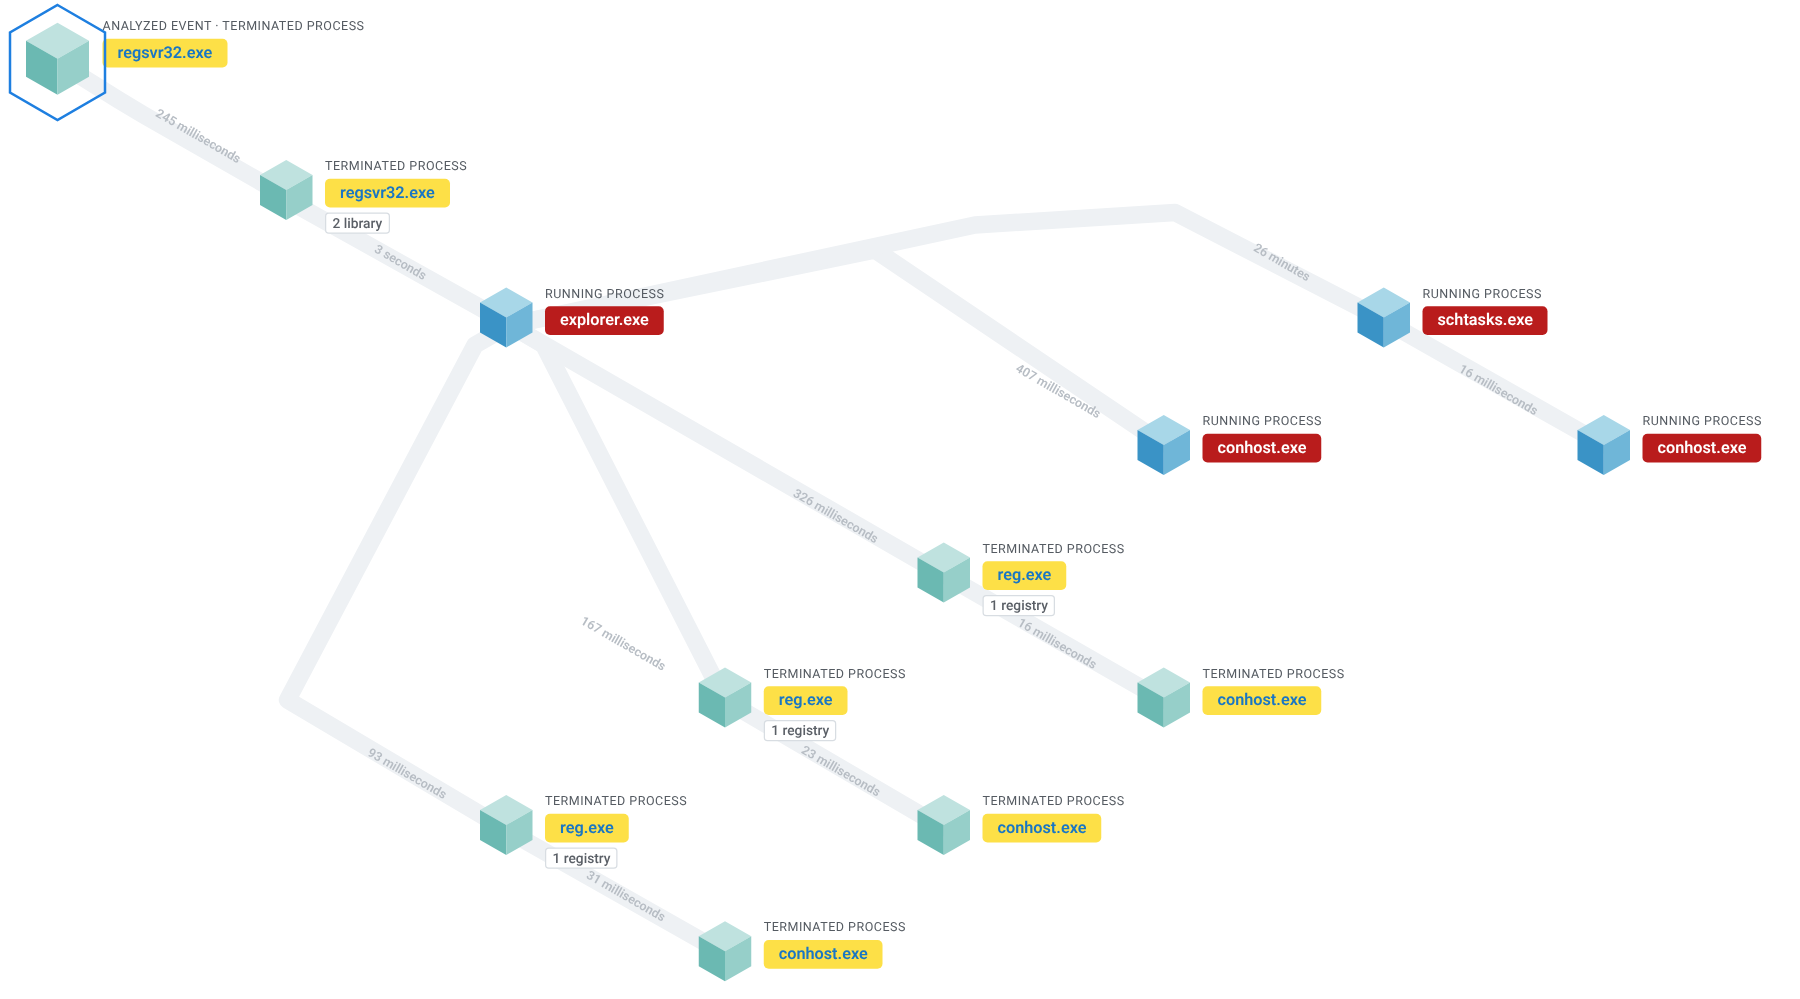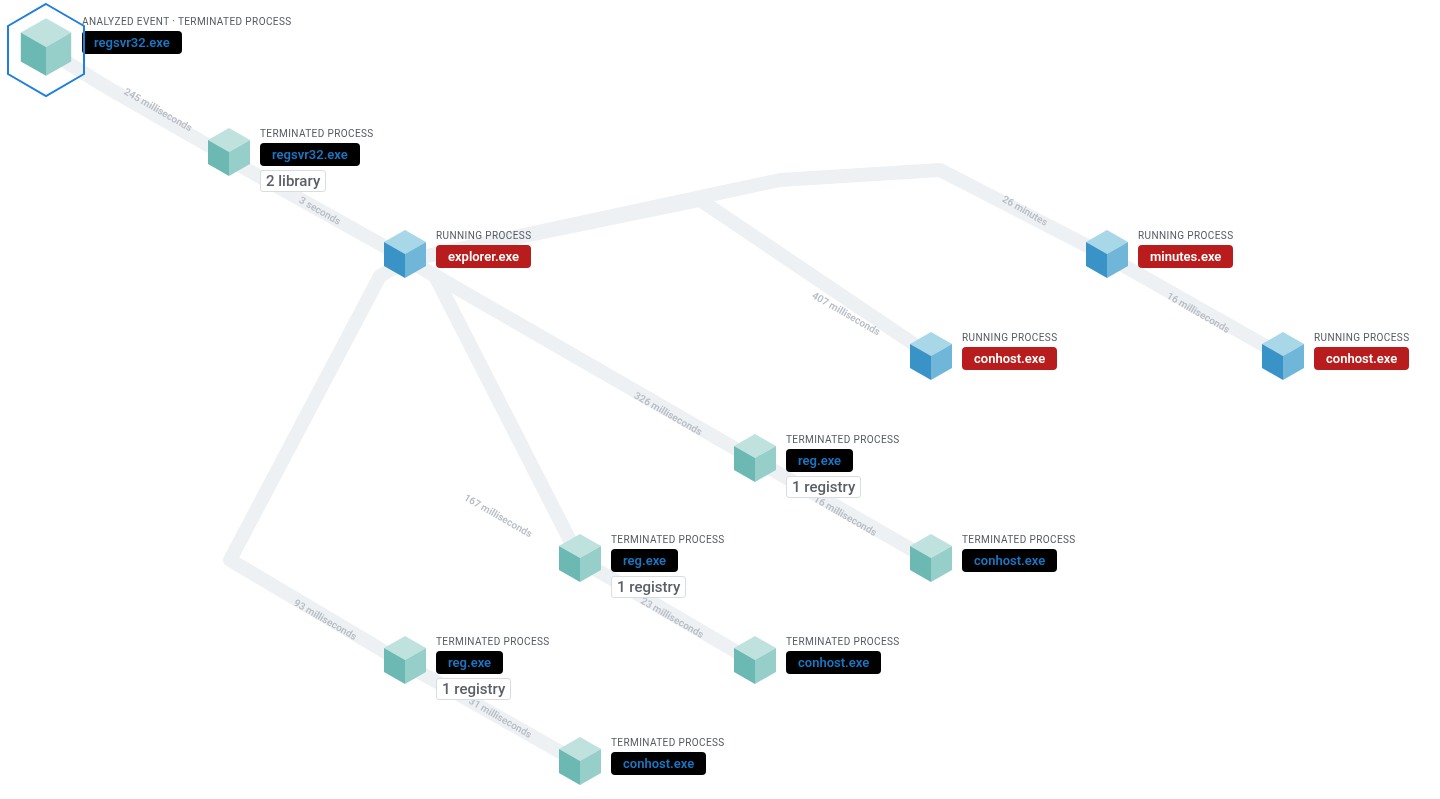--- a/index.html
+++ b/index.html
@@ -80,34 +80,34 @@
     font-weight: 600;
     white-space: nowrap;
     cursor: pointer;
   }
   .name-chip.running-strong {
     background: #b91c1c;
     color: #ffffff;
   }
   .name-chip.running-soft,
   .name-chip.terminated {
-    background: #000000;
+    background: #fde047;
     color: #1976c4;
     text-align: right;
   }
 
   .badges {
     display: flex;
     flex-wrap: wrap;
     gap: 3px;
     margin-top: 4px;
     max-width: 160px;
   }
   .badge {
-    font-size: 15px;
+    font-size: 11px;
     font-weight: 500;
     color: #5a5f66;
     background: #ffffff;
     border: 1px solid #d8dde2;
     border-radius: 3px;
     padding: 1px 5px;
     white-space: nowrap;
   }
 
   
@@ -240,21 +240,21 @@
 <div class="node" style="left:1082px; top:226px;">
   <div class="cube-wrap">
     <svg class="cube" viewBox="0 0 50 56">
           <polygon points="25,4 46,16 25,28 4,16" fill="#a8d7e8"></polygon>
           <polygon points="4,16 25,28 25,52 4,40" fill="#3a93c6"></polygon>
           <polygon points="46,16 25,28 25,52 46,40" fill="#6fb6d8"></polygon>
         </svg>
   </div>
   <div class="info">
     <div class="status">RUNNING PROCESS</div>
-    <div class="name-chip running-strong">minutes.exe</div>
+    <div class="name-chip running-strong">schtasks.exe</div>
   </div>
 </div>
 
 <div class="node" style="left:1258px; top:328px;">
   <div class="cube-wrap">
     <svg class="cube" viewBox="0 0 50 56">
           <polygon points="25,4 46,16 25,28 4,16" fill="#a8d7e8"></polygon>
           <polygon points="4,16 25,28 25,52 4,40" fill="#3a93c6"></polygon>
           <polygon points="46,16 25,28 25,52 46,40" fill="#6fb6d8"></polygon>
         </svg>

